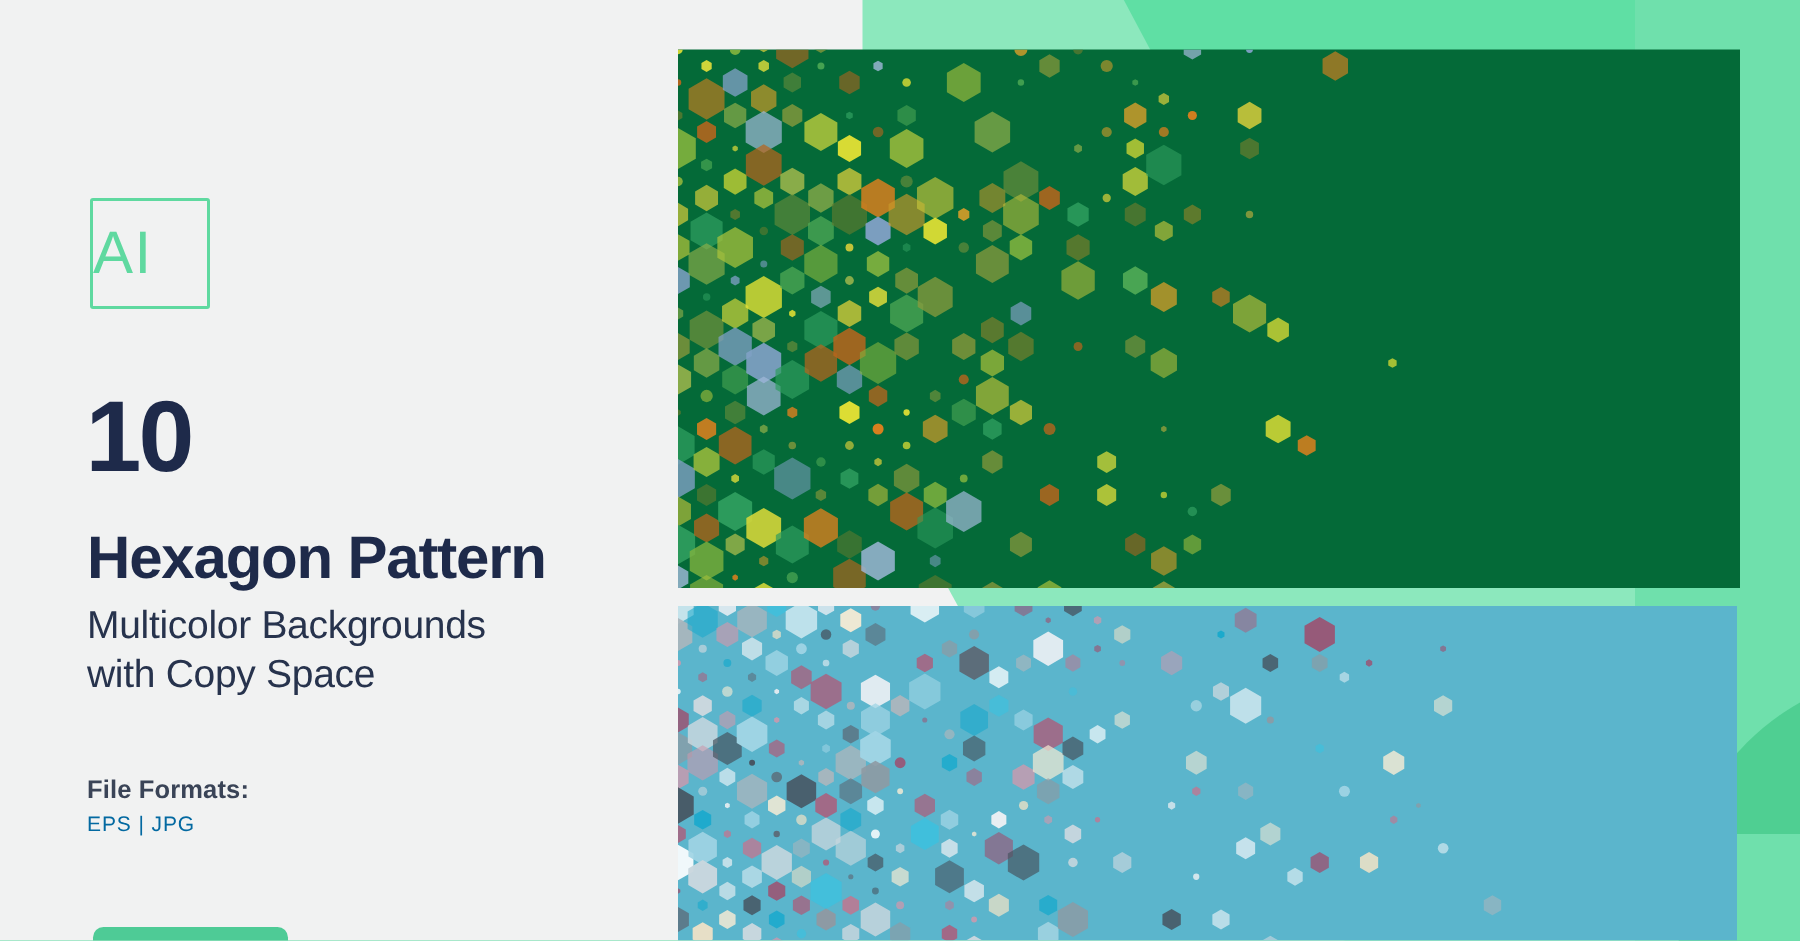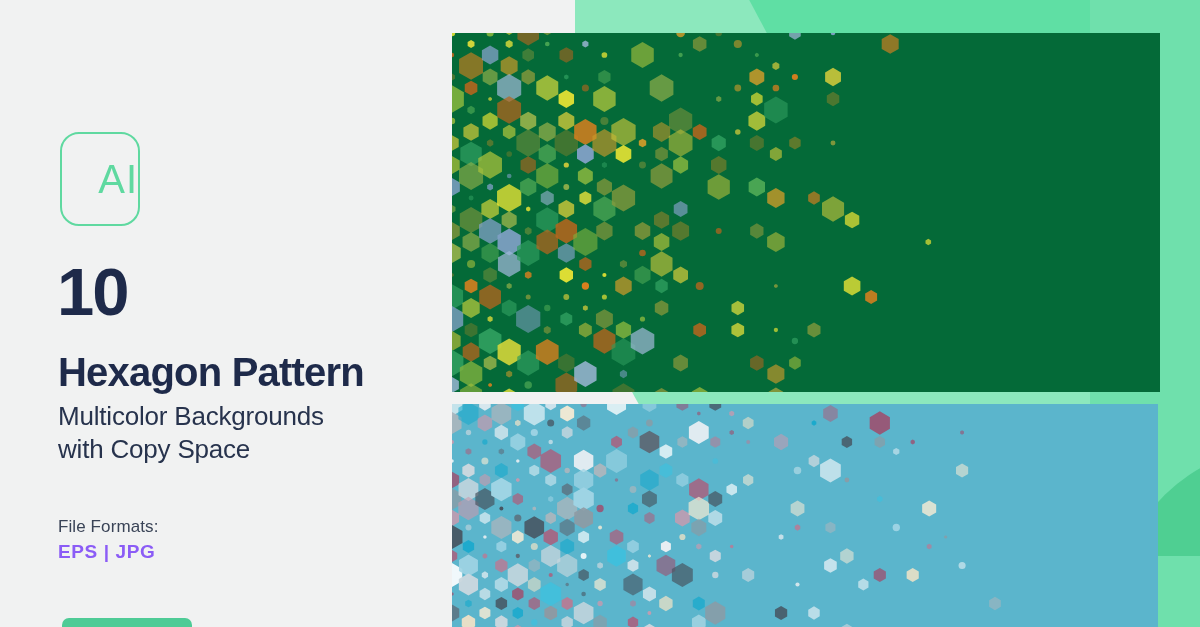--- a/index.html
+++ b/index.html
@@ -39,23 +39,23 @@
   }
   #deco-mint-lower {
     left:1158px; top:556px; width:120px; height:120px;
     background:#6fe0ac;
   }
 
   
   #info-col { position:absolute; left:0; top:0; width:452px; height:627px; z-index:6; }
 
   #ai-badge {
-    position:absolute; left:60px; top:132px; width:80px; height:94px;
-    border:2.5px solid #5fd9a0; border-radius:19px;
-    display:flex; align-items:center; justify-content:flex-end;
+    position:absolute; left:60px; top:132px; width:80px; height:74px;
+    border:2.5px solid #5fd9a0; border-radius:2px;
+    display:flex; align-items:center; justify-content:flex-start;
   }
   #ai-badge-text {
     font-size:40px; font-weight:300; color:#5fd9a0;
     letter-spacing:1px; line-height:1; font-family:"Liberation Sans", sans-serif;
   }
 
   #count-number {
     position:absolute; left:57px; top:258px;
     font-size:67px; font-weight:bold; color:#1e2a4a;
     line-height:1; letter-spacing:-2px;
@@ -69,25 +69,25 @@
 
   #subtitle-block {
     position:absolute; left:58px; top:400px; width:380px;
     font-size:26px; font-weight:500; color:#27334d;
     line-height:1.28; letter-spacing:-0.2px;
   }
   #subtitle-line-1, #subtitle-line-2 { display:block; }
 
   #formats-label {
     position:absolute; left:58px; top:517px;
-    font-size:17px; font-weight:normal; color:#3a4457; letter-spacing:0.1px;text-align:right;
+    font-size:17px; font-weight:bold; color:#3a4457; letter-spacing:0.1px;text-align:right;
   }
   #formats-value {
     position:absolute; left:58px; top:541px;
-    font-size:19px; font-weight:bold; color:#8b5cf6; letter-spacing:0.6px;
+    font-size:14px; font-weight:normal; color:#0369a1; letter-spacing:0.6px;
   }
 
   #cta-button {
     position:absolute; left:62px; top:618px; width:130px; height:40px;
     background:#4ecb96; border-radius:7px;
   }
 
   
   .panel { position:absolute; overflow:hidden; z-index:4; }
   #panel-green { left:452px; top:33px; width:708px; height:359px; background:#046a38; }

